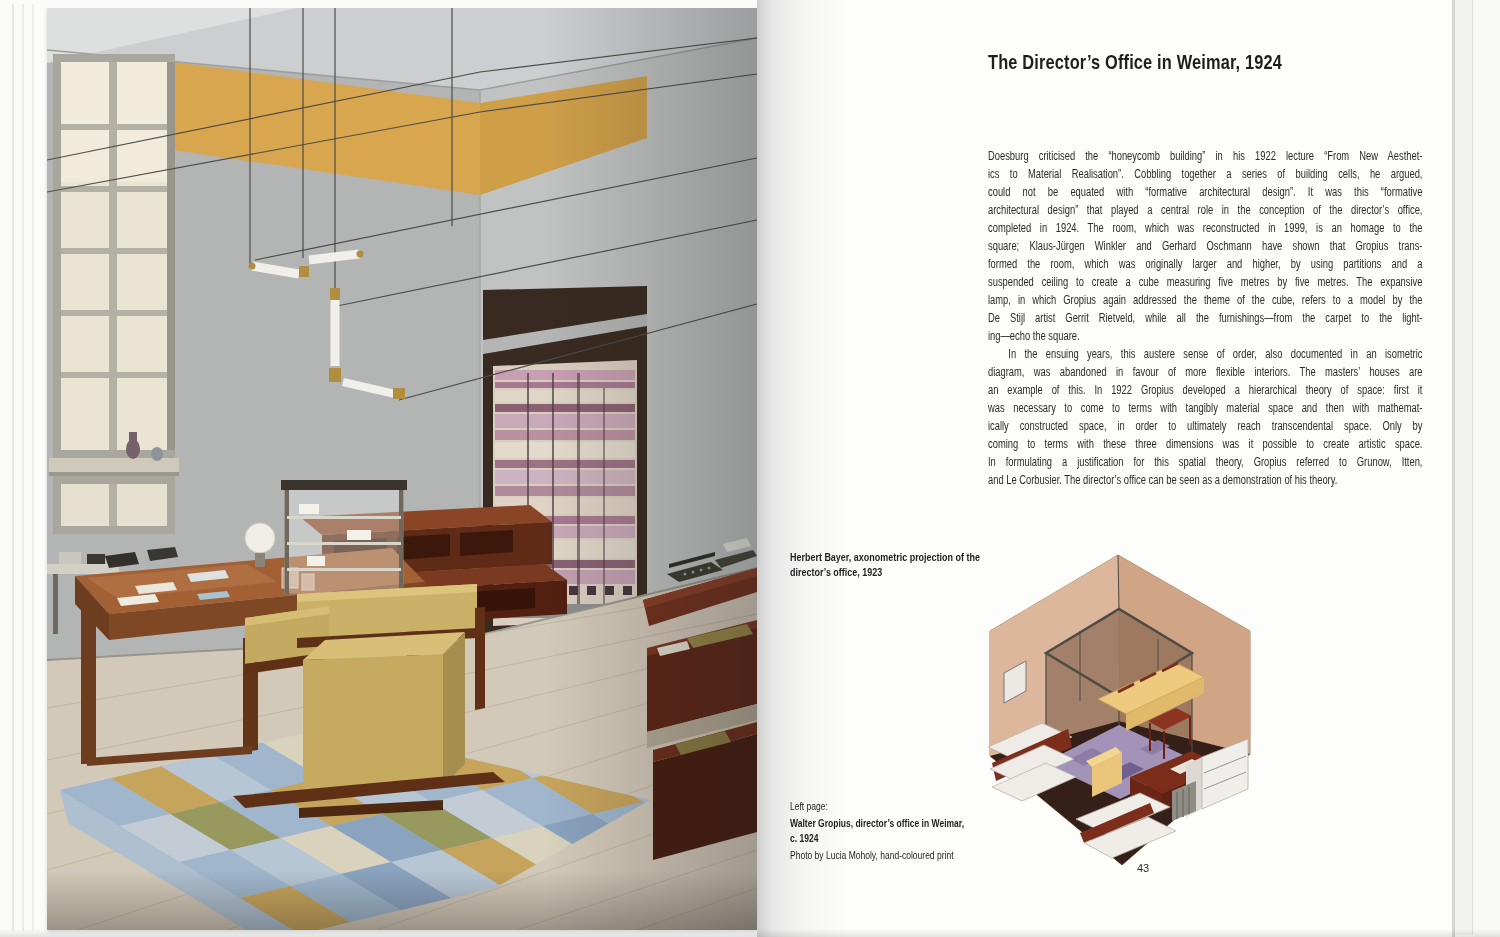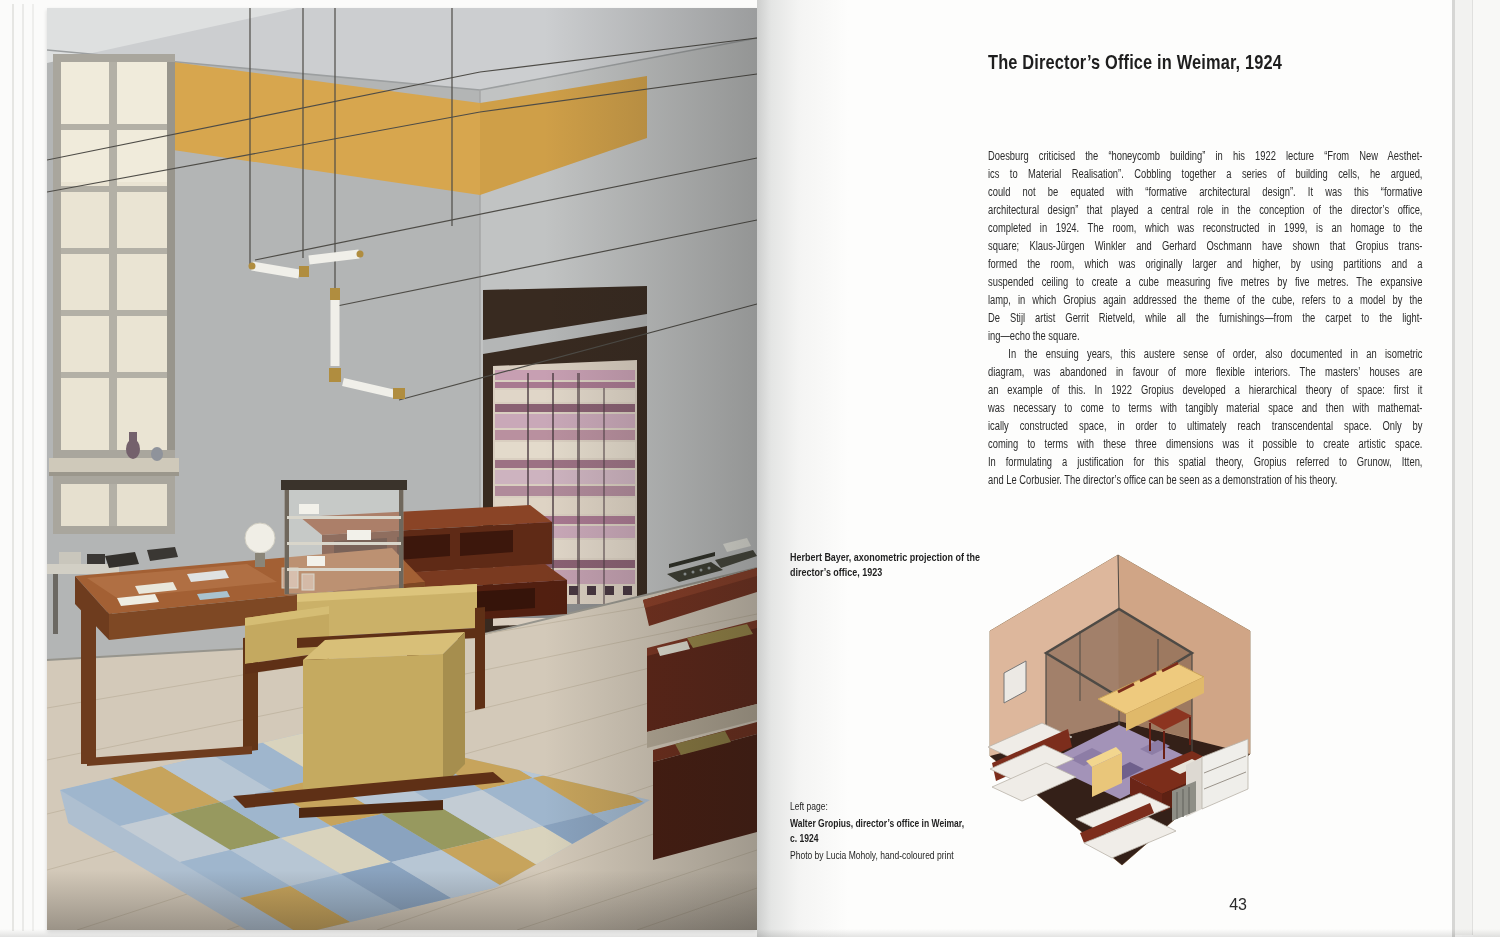--- a/index.html
+++ b/index.html
@@ -45,22 +45,22 @@
   .fig-caption .tline { text-align:left; }
 
   .photo-caption { position:absolute; left:33px; top:799px; width:280px;
     font-size:11.5px; line-height:15px; color:#1f1f1f; }
   .photo-caption .intro { font-weight:normal; margin-bottom:2px; }
   .photo-caption .bold-lines { font-weight:bold; }
   .photo-caption .credit { font-weight:normal; margin-top:2px; }
 
   .axon-figure { position:absolute; left:223px; top:551px; width:310px; height:330px; }
 
-  .page-number { position:absolute; left:380px; top:896px; width:110px;
-    text-align:right; font-size:16px; color:#2b2b2b; }
+  .page-number { position:absolute; left:380px; top:862px; width:110px;
+    text-align:left; font-size:11px; color:#2b2b2b; }
 </style>
 </head>
 <body>
 
 <div class="canvas">
 
   <div class="edge-line e1"></div>
   <div class="edge-line e2"></div>
   <div class="edge-line e3"></div>
 

